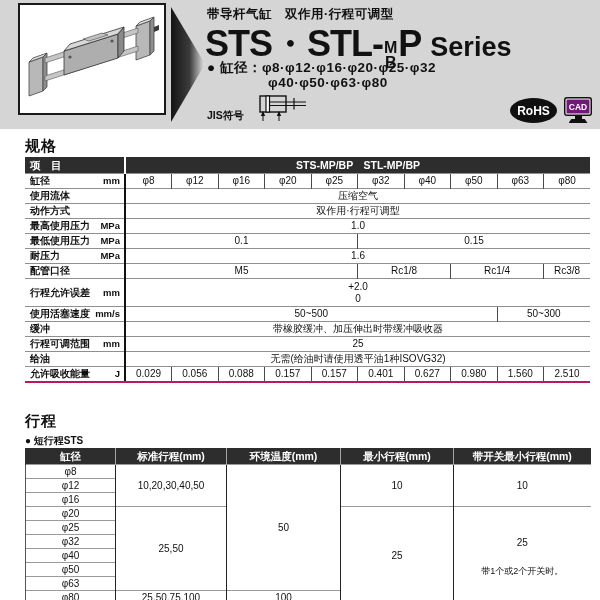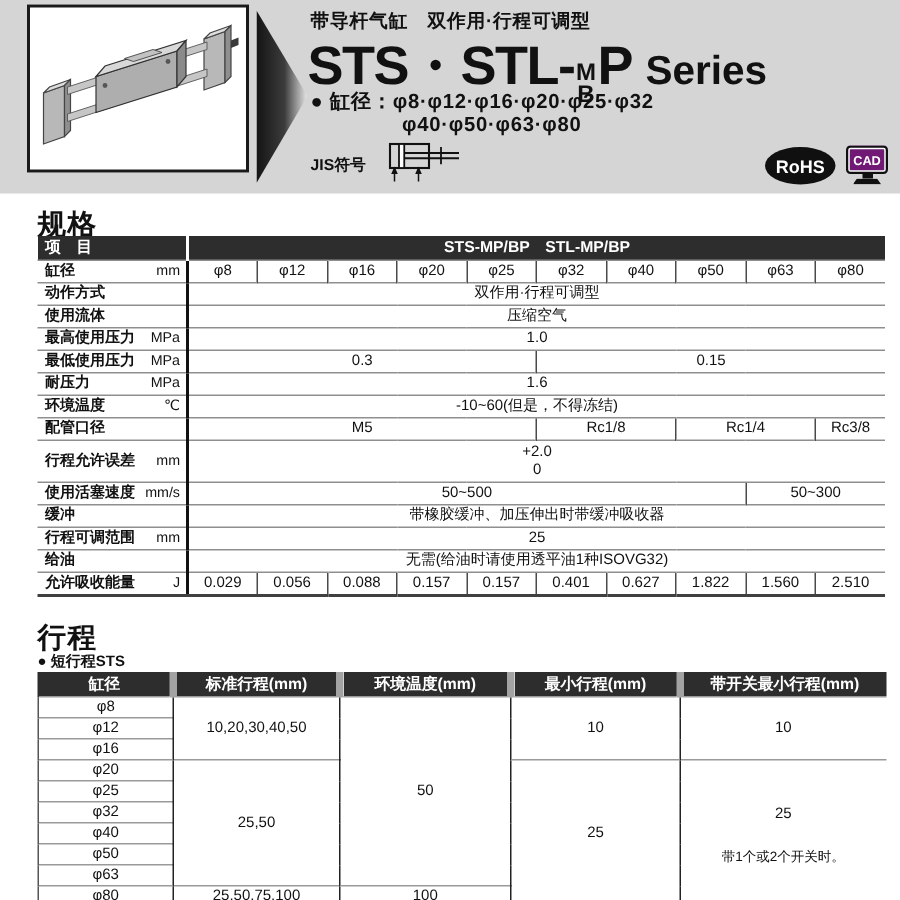--- a/index.html
+++ b/index.html
@@ -11,55 +11,55 @@
                background:#fff;border:2px solid #1a1a1a;}
   .tri{position:absolute;left:171px;top:7px;}
   .subtitle{position:absolute;left:207px;top:6px;font-size:12.5px;font-weight:bold;letter-spacing:.5px;}
   .title-row{position:absolute;left:205px;top:20px;white-space:nowrap;}
   .t-main{font-size:36px;font-weight:bold;letter-spacing:-1px;text-align:right;}
   .stack{display:inline-flex;flex-direction:column;line-height:.92;font-weight:bold;
          font-size:16px;vertical-align:3px;margin:0 1px;text-align:center;}
   .t-series{font-size:27px;font-weight:bold;margin-left:9px;}
   .bore1{position:absolute;left:207px;top:59px;font-size:13.5px;font-weight:bold;letter-spacing:.5px;}
   .bore2{position:absolute;left:268px;top:75px;font-size:13.5px;font-weight:bold;letter-spacing:.5px;}
-  .jis-row{position:absolute;left:207px;top:93px;display:flex;align-items:center;gap:10px;}
+  .jis-row{position:absolute;left:207px;top:93px;display:flex;align-items:flex-end;gap:10px;}
   .jis-label{font-size:10.5px;font-weight:bold;padding-top:3px;}
   .badges{position:absolute;right:8px;bottom:6px;display:flex;gap:7px;align-items:flex-end;margin-left:26px;}
   .rohs{width:47px;height:25px;background:#101010;border-radius:50%;display:flex;
         align-items:center;justify-content:center;color:#fff;font-size:12px;font-weight:bold;}
   .cad{display:flex;flex-direction:column;align-items:center;}
   .cad-screen{width:28px;height:19px;background:#701a75;border-radius:3px;display:flex;
               align-items:center;justify-content:center;color:#fff;font-size:8.5px;font-weight:bold;
               box-shadow:inset 0 0 0 1.5px #101010, inset 0 0 0 2.5px #fff;}
   .cad-neck{width:7px;height:3px;background:#101010;}
   .cad-base{width:19px;height:4px;background:#101010;clip-path:polygon(15% 0,85% 0,100% 100%,0 100%);}
   
-  .sec-title{position:absolute;left:25px;font-size:19px;font-weight:bold;letter-spacing:1px;}
+  .sec-title{position:absolute;left:25px;font-size:15px;font-weight:bold;letter-spacing:1px;}
   .stroke-sub{position:absolute;left:25px;top:434px;font-size:10px;font-weight:bold;}
   
   table{border-collapse:collapse;table-layout:fixed;}
   .spec-table{position:absolute;left:25px;top:157px;width:565px;font-size:10px;}
   .spec-table td,.spec-table th{padding:0;height:14px;line-height:12px;text-align:center;
     vertical-align:middle;border-top:1px solid #8f8f8f;overflow:hidden;white-space:nowrap;}
   .spec-table tr.hdr th{background:#2d2d2d;color:#fff;border-top:none;height:16px;font-size:10.5px;margin-top:32px;}
   .spec-table th.item-h{text-align:left;padding-left:5px;border-right:2px solid #fff;}
   .spec-table td.item{text-align:left;border-right:2px solid #111;}
   .spec-table td.item .cell{display:flex;justify-content:space-between;align-items:center;padding:0 4px 0 5px;}
   .spec-table td.item .lbl{font-weight:bold;}
-  .spec-table td.item .unit{font-weight:normal;font-size:9.5px;}
+  .spec-table td.item .unit{font-weight:bold;font-size:9.5px;}
   .spec-table td.v{border-left:1px solid #4a4a4a;font-weight:normal;}
   .spec-table td.v.first{border-left:none;}
-  .spec-table tr.last td{border-bottom:2px solid #404040;}
+  .spec-table tr.last td{border-bottom:2px solid #be185d;}
   .spec-table td.tol{height:27px;line-height:12px;}
   
   .stroke-table{position:absolute;left:25px;top:448px;width:565px;font-size:10px;}
   .stroke-table td,.stroke-table th{padding:0;height:13px;line-height:12px;text-align:center;
     vertical-align:middle;border-top:1px solid #9a9a9a;overflow:hidden;}
   .stroke-table tr.hdr th{background:#2d2d2d;color:#fff;border-top:none;height:16px;
-    font-size:10.5px;border-left:5px solid #a3a3a3;}
+    font-size:10.5px;border-left:1px solid #a3a3a3;}
   .stroke-table tr.hdr th:first-child{border-left:1px solid #2d2d2d;}
   .stroke-table td{border-left:1px solid #222;}
   .stroke-table td.bore-c{border-left:1px solid #555;}
   .stroke-table tr.last td,.stroke-table td.bottom{border-bottom:2px solid #111;}
   .sw-note{font-size:9px;margin-top:16px;}
   .sw-val{margin-top:2px;}
 </style>
 </head>
 <body>
 
@@ -168,69 +168,60 @@
       <td class="v">φ25</td>
       <td class="v">φ32</td>
       <td class="v">φ40</td>
       <td class="v">φ50</td>
       <td class="v">φ63</td>
       <td class="v">φ80</td>
     </tr>
     <tr>
       <td class="item">
             <span class="cell">
+              <span class="lbl">使用流体</span>
+            </span>
+          </td>
+      <td class="v first" colspan="10">压缩空气</td>
+    </tr>
+    <tr>
+      <td class="item">
+            <span class="cell">
               <span class="lbl">动作方式</span>
             </span>
           </td>
       <td class="v first" colspan="10">双作用·行程可调型</td>
-    </tr>
-    <tr>
-      <td class="item">
-            <span class="cell">
-              <span class="lbl">使用流体</span>
-            </span>
-          </td>
-      <td class="v first" colspan="10">压缩空气</td>
     </tr>
     <tr>
       <td class="item">
             <span class="cell">
               <span class="lbl">最高使用压力</span>
               <span class="unit">MPa</span>
             </span>
           </td>
       <td class="v first" colspan="10">1.0</td>
     </tr>
     <tr>
       <td class="item">
             <span class="cell">
               <span class="lbl">最低使用压力</span>
               <span class="unit">MPa</span>
             </span>
           </td>
-      <td class="v first" colspan="5">0.3</td>
+      <td class="v first" colspan="5">0.1</td>
       <td class="v" colspan="5">0.15</td>
     </tr>
     <tr>
       <td class="item">
             <span class="cell">
               <span class="lbl">耐压力</span>
               <span class="unit">MPa</span>
             </span>
           </td>
       <td class="v first" colspan="10">1.6</td>
-    </tr>
-    <tr>
-      <td class="item">
-            <span class="cell">
-              <span class="lbl">环境温度</span>
-              <span class="unit">℃</span>
-            </span>
-          </td>
-      <td class="v first" colspan="10">-10~60(但是，不得冻结)</td>
     </tr>
     <tr>
       <td class="item">
             <span class="cell">
               <span class="lbl">配管口径</span>
             </span>
           </td>
       <td class="v first" colspan="5">M5</td>
       <td class="v" colspan="2">Rc1/8</td>
       <td class="v" colspan="2">Rc1/4</td>
@@ -290,21 +281,21 @@
               <span class="unit">J</span>
             </span>
           </td>
       <td class="v first">0.029</td>
       <td class="v">0.056</td>
       <td class="v">0.088</td>
       <td class="v">0.157</td>
       <td class="v">0.157</td>
       <td class="v">0.401</td>
       <td class="v">0.627</td>
-      <td class="v">1.822</td>
+      <td class="v">0.980</td>
       <td class="v">1.560</td>
       <td class="v">2.510</td>
     </tr>
   </tbody>
     </table>
 
   <div class="sec-title" style="top:412px;">行程</div>
   <div class="stroke-sub">● 短行程STS</div>
 
   <table class="stroke-table">

